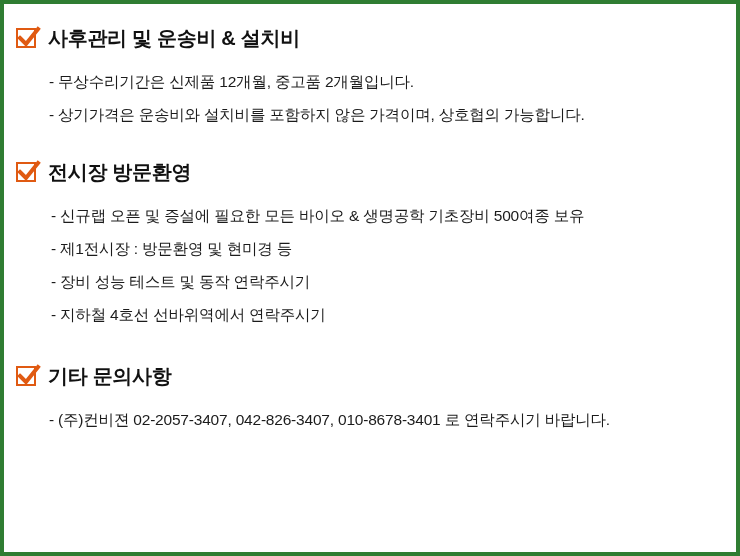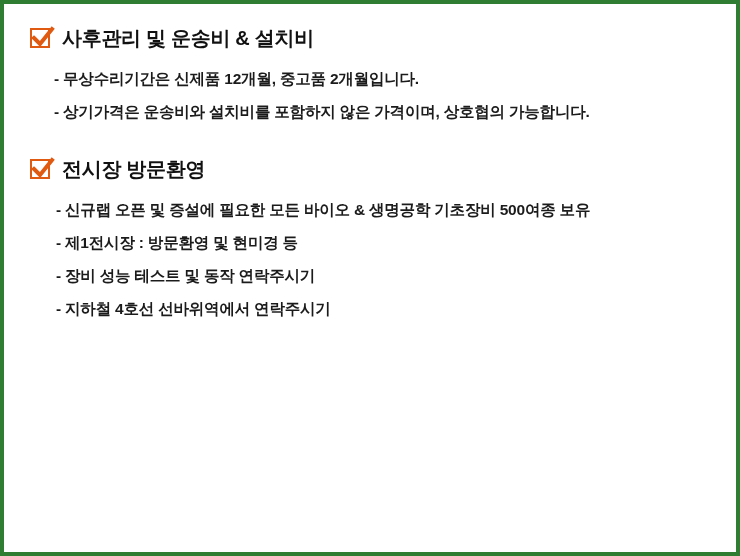--- a/index.html
+++ b/index.html
@@ -12,21 +12,21 @@
     background: #ffffff;
     font-family: "Liberation Sans", sans-serif;
     overflow: hidden;
   }
   .page {
     box-sizing: border-box;
     width: 740px;
     height: 556px;
     border: 4px solid #2f7d32;
     background: #ffffff;
-    padding: 24px 26px 10px 26px;
+    padding: 24px 26px 10px 12px;
     position: relative;
   }
   .section {
     margin-bottom: 26px;
   }
   .section:last-child {
     margin-bottom: 0;
   }
   .section-head {
     display: flex;
@@ -51,24 +51,23 @@
     height: 26px;
   }
   .section-title {
     font-size: 20px;
     font-weight: bold;
     color: #111111;
     letter-spacing: -0.3px;
     line-height: 1;
   }
   .bullets {
-    margin: 8px;
+    margin: 17px;
     padding: 0;
     list-style: none;
-    font-weight: bold;
   }
   .bullets li {
     font-size: 15.5px;
     color: #1b1b1b;
     line-height: 1.5;
     padding: 5px 0 5px 16px;
     letter-spacing: -0.2px;
     white-space: nowrap;
   }
   .sec-2 .bullets li { padding-left: 18px; }
@@ -105,14 +104,27 @@
       <span class="section-title">전시장 방문환영</span>
     </div>
     <ul class="bullets">
       <li>- 신규랩 오픈 및 증설에 필요한 모든 바이오 &amp; 생명공학 기초장비 500여종 보유</li>
       <li>- 제1전시장 : 방문환영 및 현미경 등</li>
       <li>- 장비 성능 테스트 및 동작 연락주시기</li>
       <li>- 지하철 4호선 선바위역에서 연락주시기</li>
     </ul>
   </div>
 
+  <div class="section sec-3">
+    <div class="section-head">
+      <span class="check-icon">
+        <svg viewBox="0 0 26 26" aria-hidden="true">
+          <path d="M4 13 L10 19 L22 4" fill="none" stroke="#e05a12" stroke-width="4" stroke-linecap="square"></path>
+        </svg>
+      </span>
+      <span class="section-title">기타 문의사항</span>
+    </div>
+    <ul class="bullets">
+      <li>- (주)컨비젼 02-2057-3407, 042-826-3407, 010-8678-3401 로 연락주시기 바랍니다.</li>
+    </ul>
+  </div>
 
 </div>
 
 </body></html>

